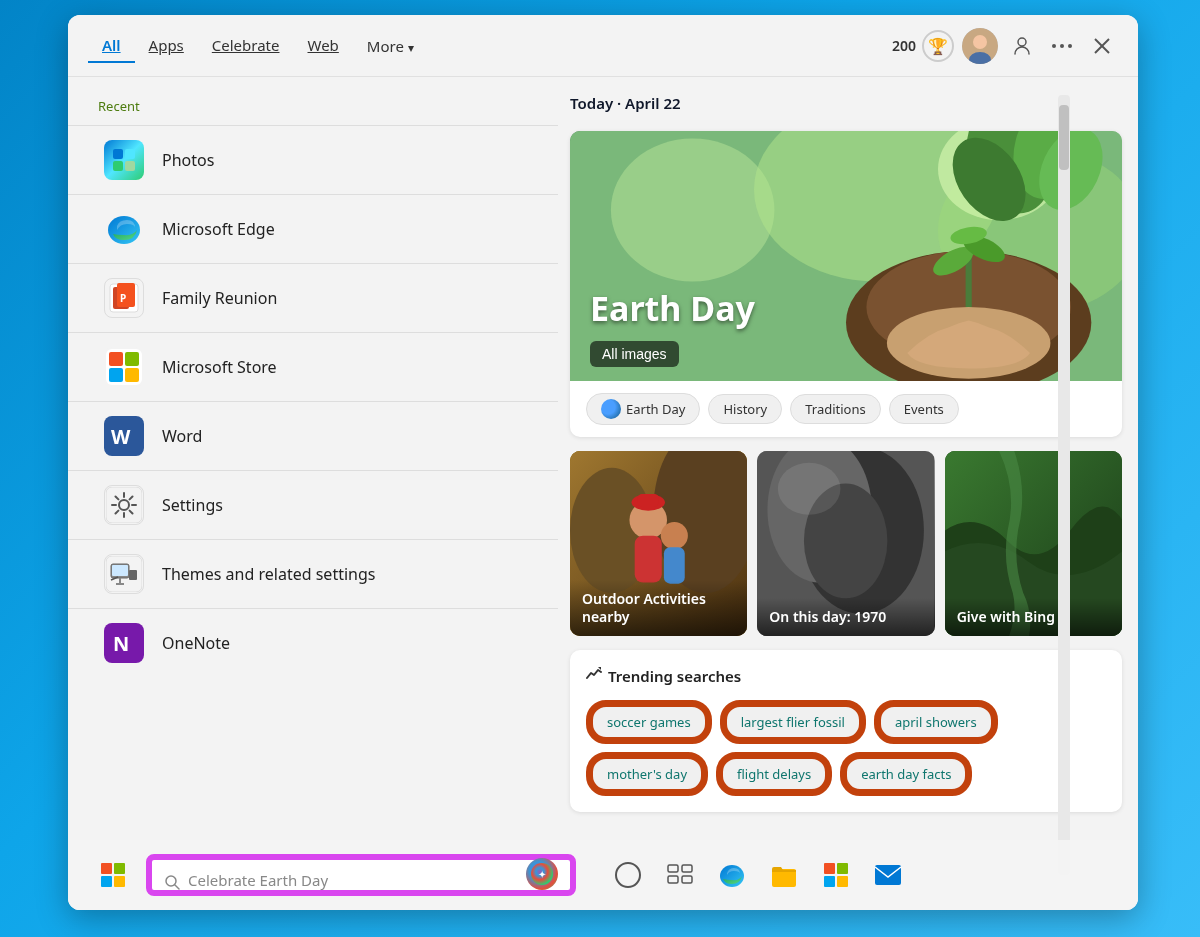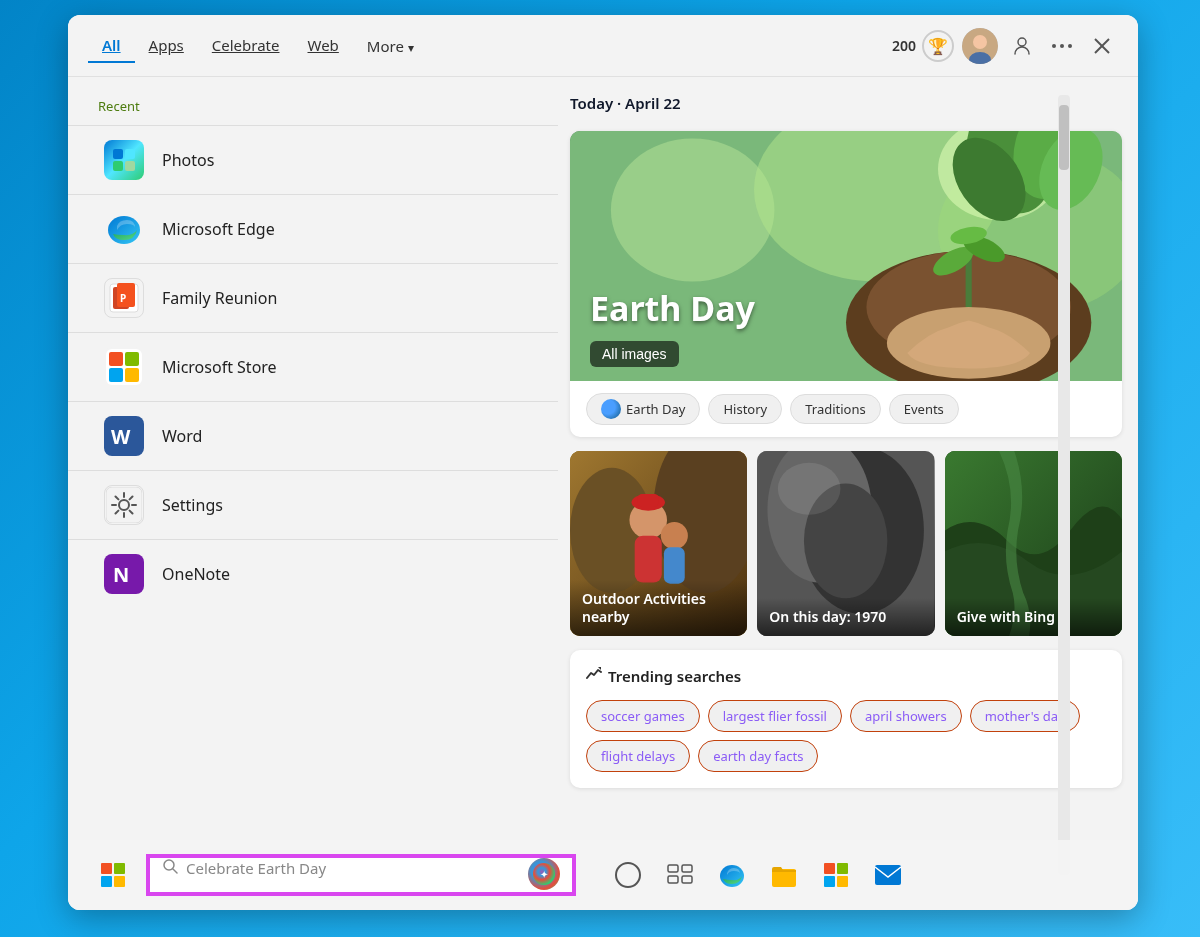--- a/index.html
+++ b/index.html
@@ -347,25 +347,25 @@
       color: #222;
       margin-bottom: 14px;
     }
     .trending-tags {
       display: flex;
       flex-wrap: wrap;
       gap: 8px;
     }
     .trend-pill {
       background: #f0f0f0;
-      border: 1px solid #c2410c;
+      border: 7px solid #c2410c;
       border-radius: 20px;
       padding: 6px 14px;
       font-size: 13px;
-      color: #8b5cf6;
+      color: #0f766e;
       cursor: pointer;
       white-space: nowrap;
     }
 
     
     .taskbar {
       position: absolute;
       bottom: 0;
       left: 0;
       right: 0;
@@ -382,24 +382,24 @@
       display: flex;
       align-items: center;
       justify-content: center;
       cursor: pointer;
     }
     .search-bar {
       flex: 1;
       max-width: 430px;
       height: 42px;
       background: white;
-      border: 4px solid #d946ef;
-      border-radius: 0;
-      display: flex;
-      align-items: flex-start;
+      border: 6px solid #d946ef;
+      border-radius: 8px;
+      display: flex;
+      align-items: flex-end;
       padding: 0 12px;
       gap: 8px;
       margin-left: 8px;
     }
     .search-bar-text {
       font-size: 15px;
       color: #888;
       flex: 1;
     }
     .search-bar-badge {
@@ -565,20 +565,34 @@
           <div class="app-icon icon-settings">
             <svg width="36" height="36" viewBox="0 0 36 36">
               <rect width="36" height="36" rx="6" fill="#f3f3f3" stroke="#ddd"></rect>
               <circle cx="18" cy="18" r="5" fill="none" stroke="#555" stroke-width="2"></circle>
               <path d="M18 6 L18 10 M18 26 L18 30 M6 18 L10 18 M26 18 L30 18 M9.5 9.5 L12.4 12.4 M23.6 23.6 L26.5 26.5 M26.5 9.5 L23.6 12.4 M12.4 23.6 L9.5 26.5" stroke="#555" stroke-width="2" stroke-linecap="round"></path>
             </svg>
           </div>
           <span class="app-name">Settings</span>
         </div>
 
+        <div class="app-item">
+          <div class="app-icon icon-themes">
+            <svg width="36" height="36" viewBox="0 0 36 36">
+              <rect width="36" height="36" rx="6" fill="#f3f3f3" stroke="#ddd"></rect>
+              <rect x="5" y="8" width="18" height="14" rx="2" fill="#888" stroke="#666"></rect>
+              <rect x="6" y="9" width="16" height="11" rx="1" fill="#cce8ff"></rect>
+              <rect x="23" y="14" width="8" height="10" rx="1" fill="#666"></rect>
+              <line x1="14" y1="22" x2="14" y2="28" stroke="#888" stroke-width="2"></line>
+              <line x1="10" y1="28" x2="18" y2="28" stroke="#888" stroke-width="2"></line>
+              <line x1="5" y1="24" x2="12" y2="21" stroke="#555" stroke-width="1.5"></line>
+            </svg>
+          </div>
+          <span class="app-name">Themes and related settings</span>
+        </div>
 
         <div class="app-item">
           <div class="app-icon icon-onenote">
             <svg width="36" height="36" viewBox="0 0 36 36">
               <rect width="36" height="36" rx="6" fill="#7719aa"></rect>
               <text x="7" y="26" font-size="20" fill="white" font-weight="bold">N</text>
             </svg>
           </div>
           <span class="app-name">OneNote</span>
         </div>

